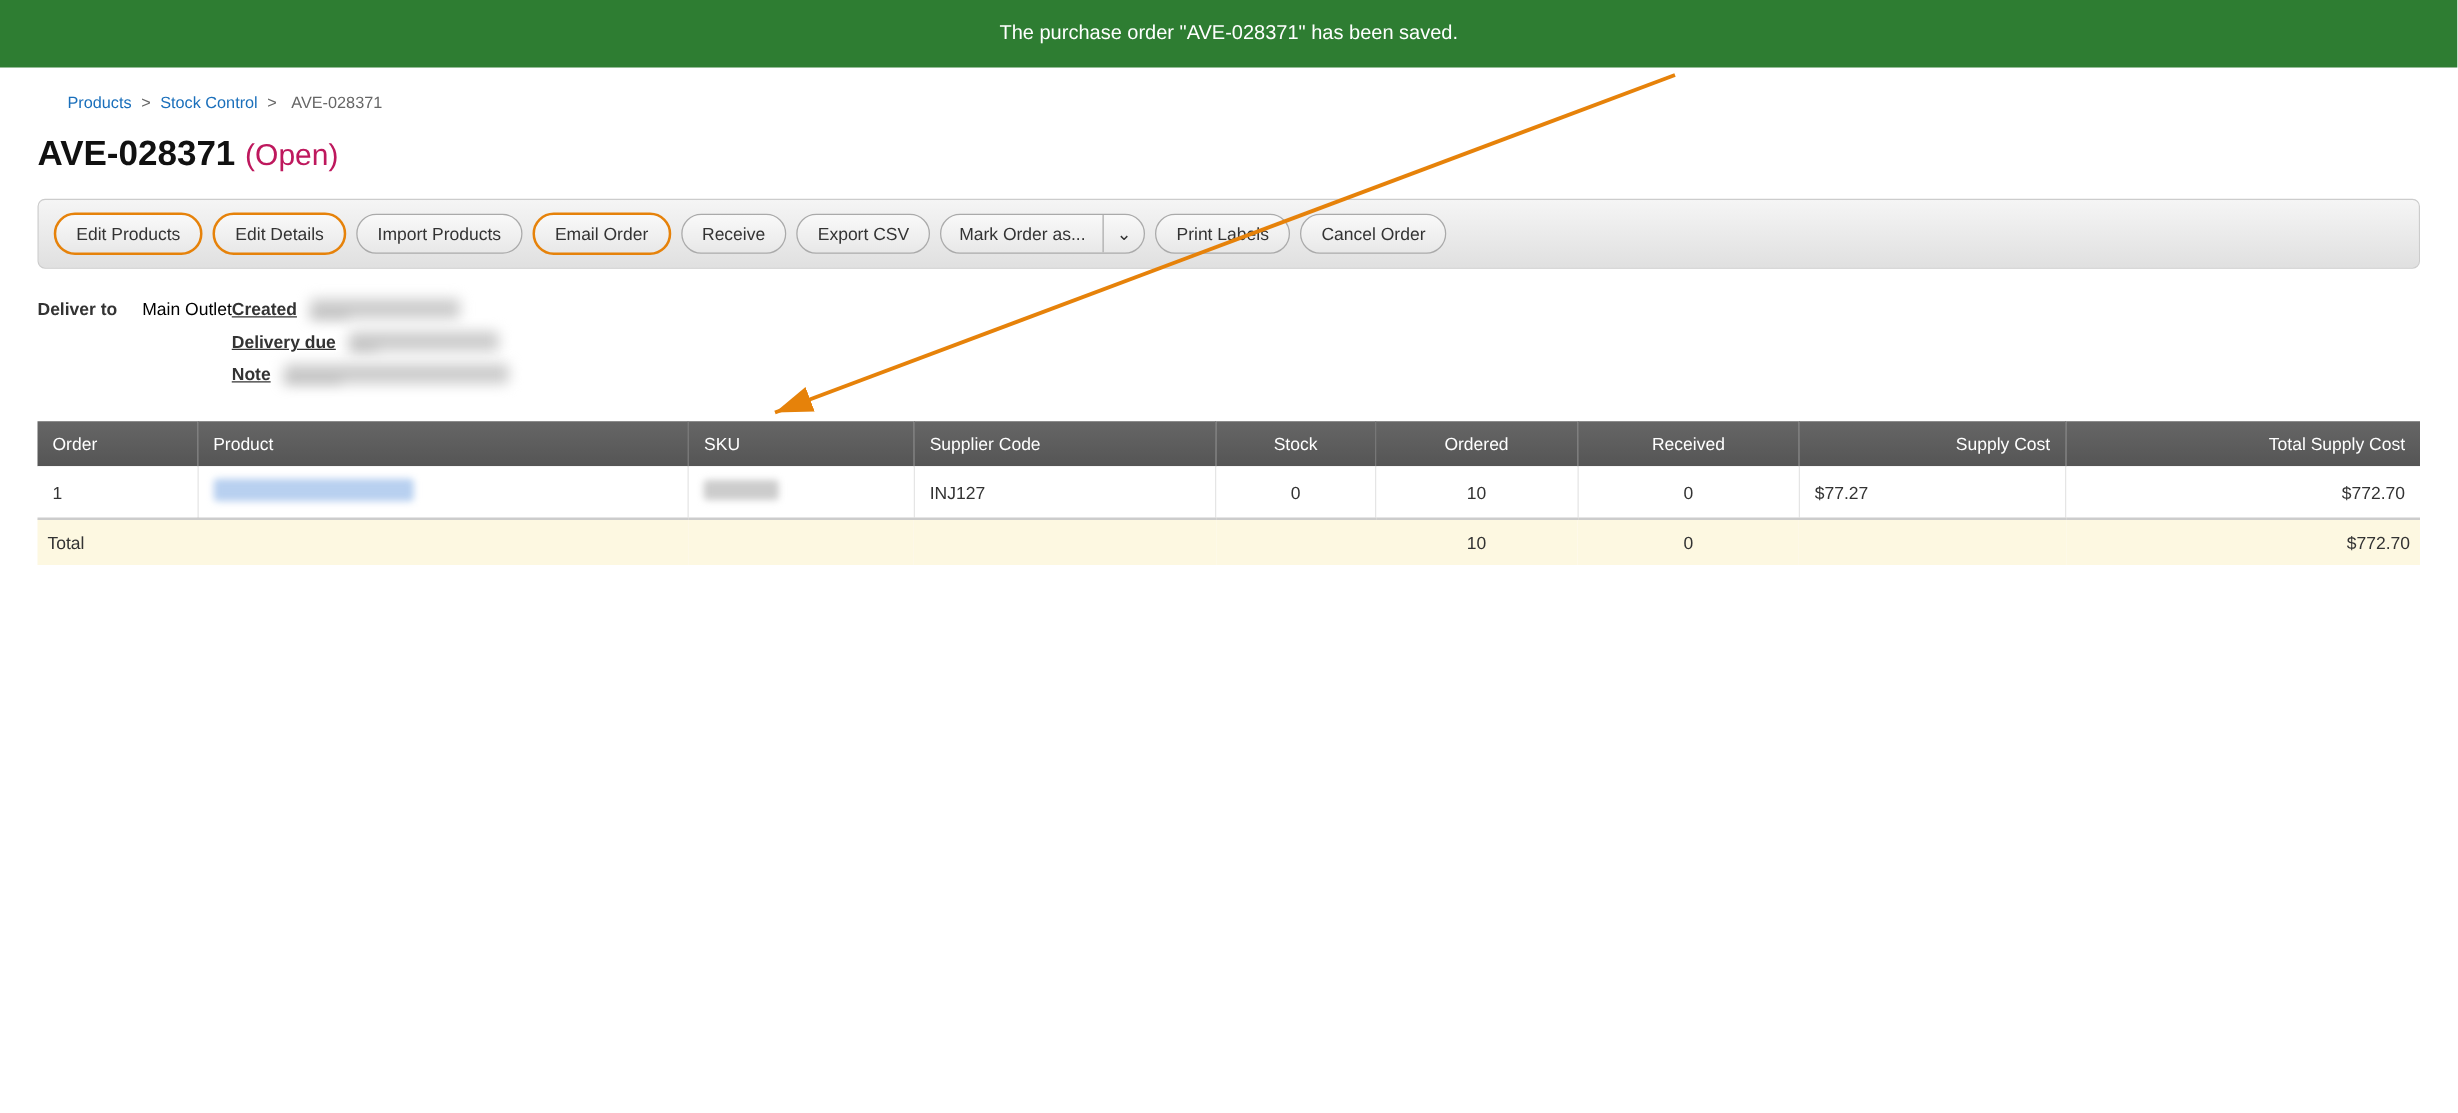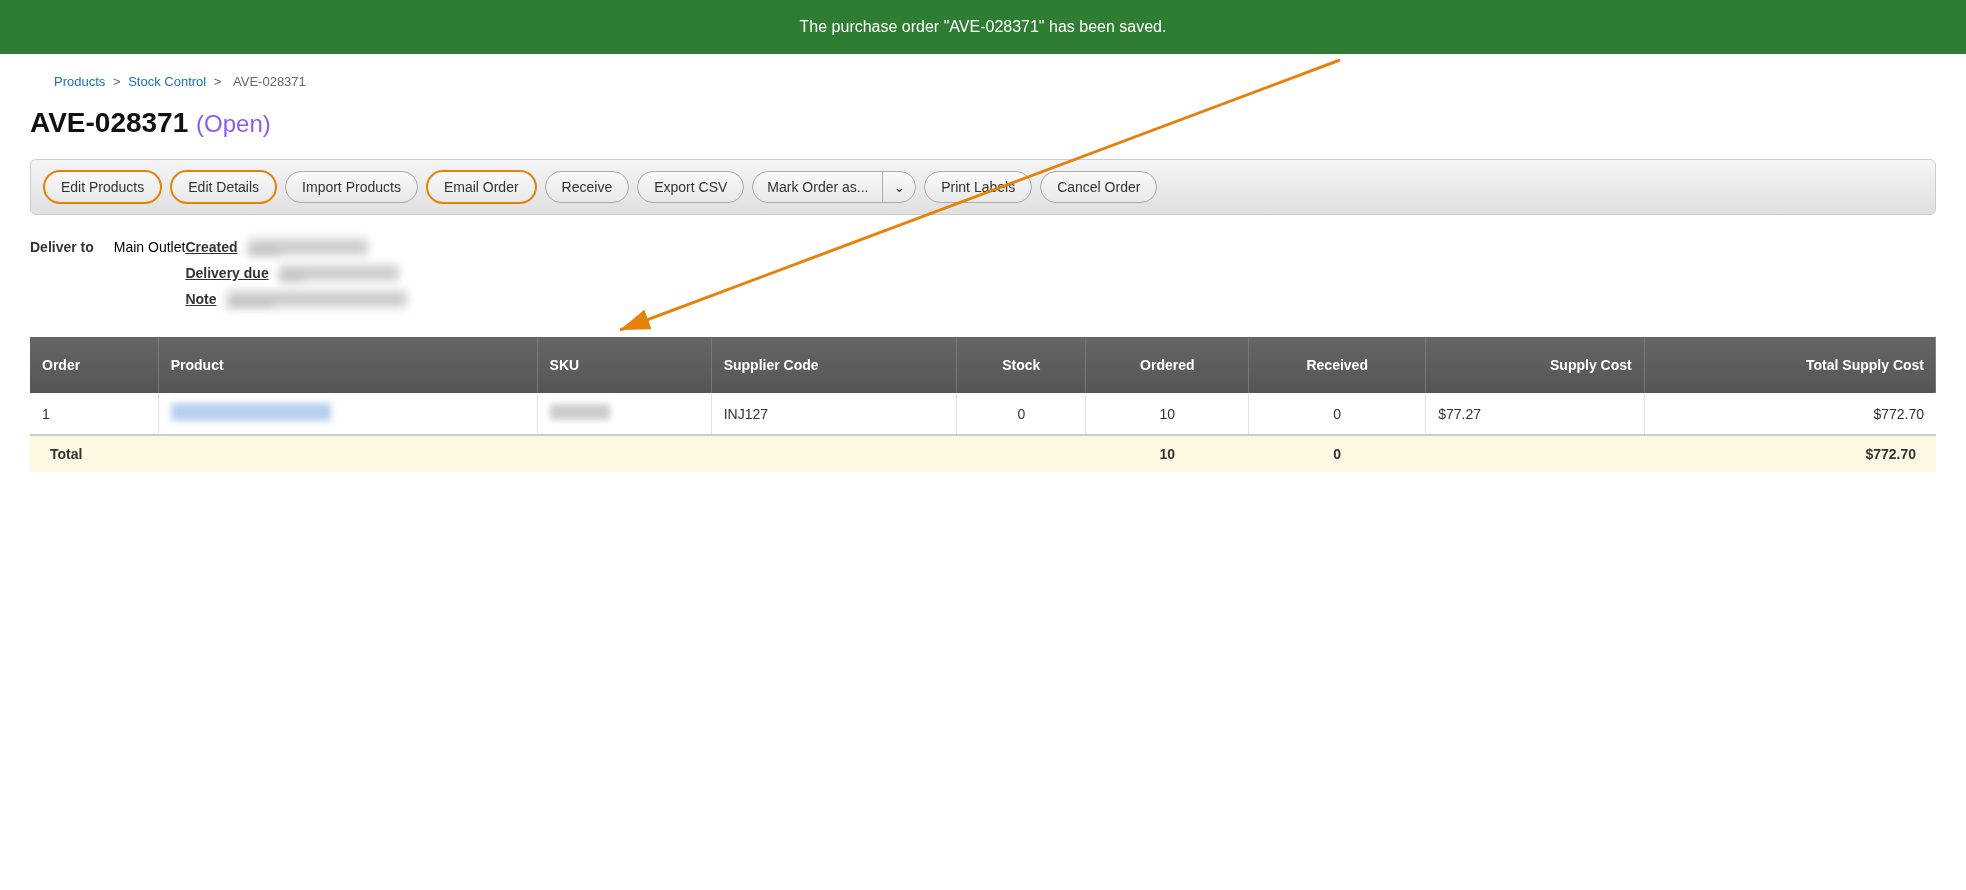--- a/index.html
+++ b/index.html
@@ -35,21 +35,21 @@
     
     .page-title {
       font-size: 28px;
       font-weight: bold;
       margin-bottom: 20px;
       color: #111;
     }
     .page-title .status {
       font-size: 24px;
       font-weight: normal;
-      color: #8b5cf6;
+      color: #be185d;
     }
 
     
     .toolbar {
       background: linear-gradient(to bottom, #f5f5f5, #e0e0e0);
       border: 1px solid #ccc;
       border-radius: 6px;
       padding: 10px 12px;
       display: flex;
       align-items: center;
@@ -125,40 +125,40 @@
     .data-table {
       width: 100%;
       border-collapse: collapse;
       font-size: 14px;
     }
     .data-table thead tr {
       background: linear-gradient(to bottom, #666, #555);
       color: #fff;
     }
     .data-table thead th {
-      padding: 20px 12px;
+      padding: 10px 12px;
       text-align: left;
-      font-weight: bold;
+      font-weight: normal;
       border-right: 1px solid #777;
     }
     .data-table thead th:last-child { border-right: none; }
     .data-table tbody tr:nth-child(even) { background: #f9f9f9; }
     .data-table tbody tr:nth-child(odd) { background: #fff; }
     .data-table tbody td {
       padding: 10px 12px;
       border-bottom: 1px solid #e0e0e0;
       border-right: 1px solid #e5e5e5;
     }
     .data-table tbody td:last-child { border-right: none; }
     .data-table tfoot tr {
       background: #fdf8e1;
     }
     .data-table tfoot td {
-      padding: 10px 20px;
-      font-weight: bold;
+      padding: 10px 8px;
+      font-weight: normal;
       border-top: 2px solid #ccc;
       margin-top: 43px;
     }
 
     
     .product-cell-blurred {
       display: inline-block;
       width: 160px;
       height: 18px;
       background: #b8d0f0;

